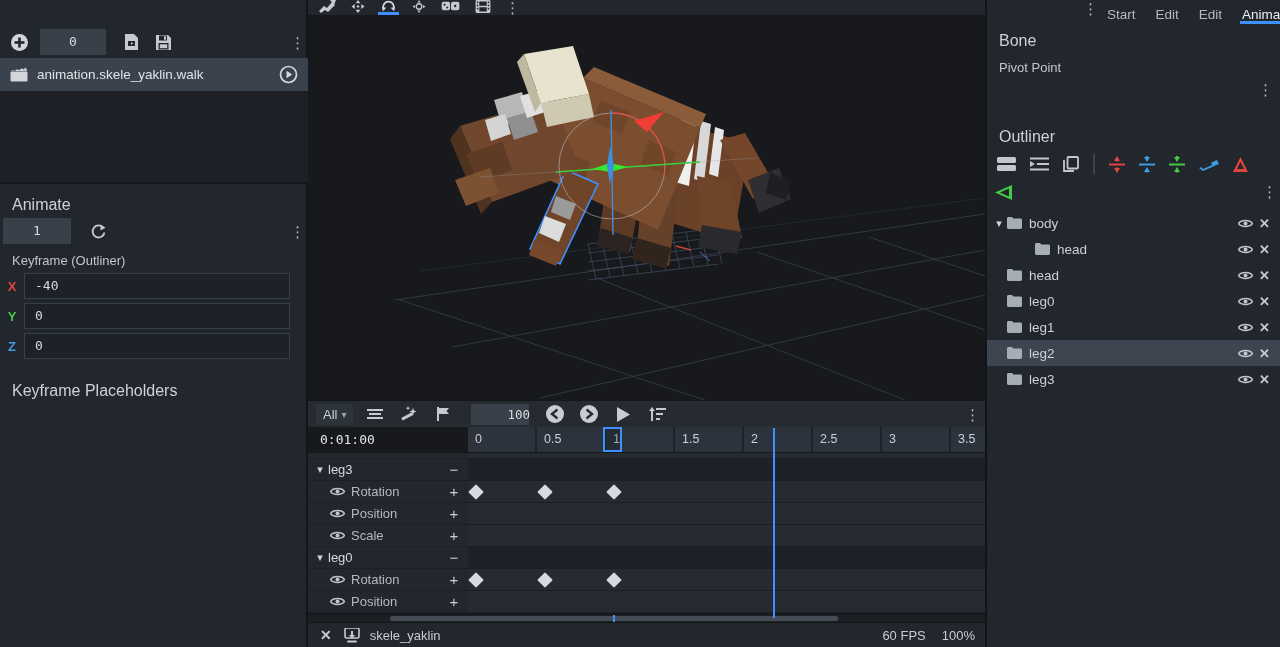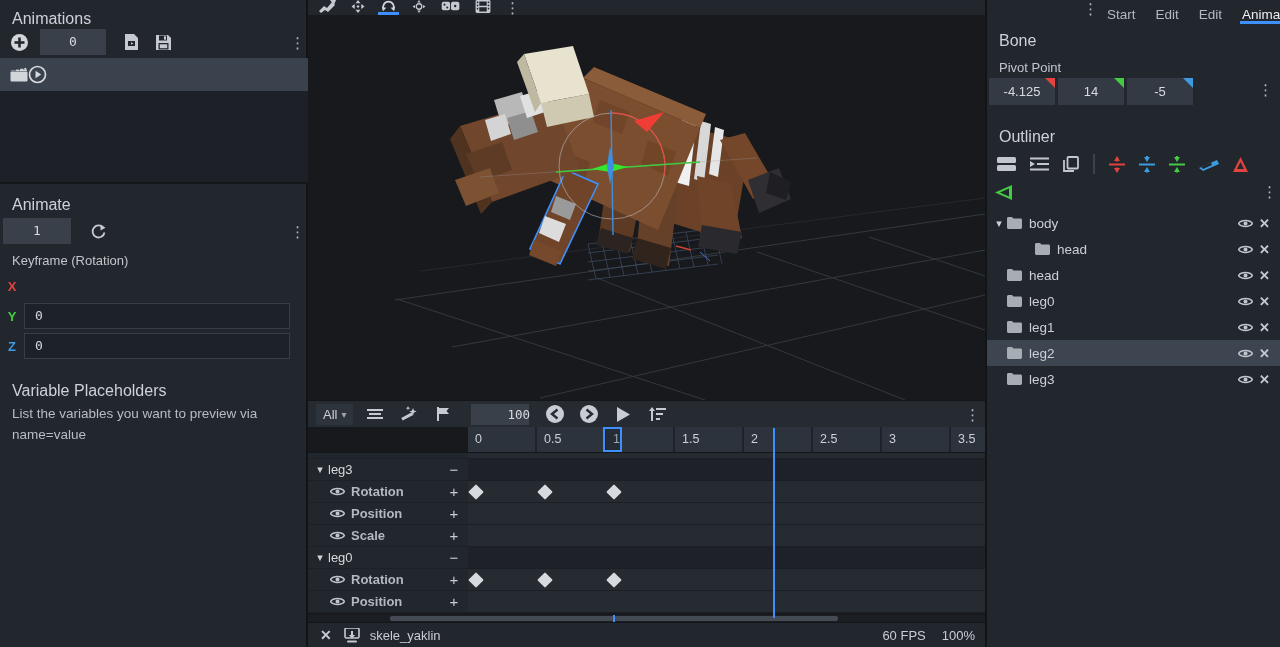--- a/index.html
+++ b/index.html
@@ -57,21 +57,21 @@
   .rcell span { padding-left:7px; }
   .ph-marker { position:absolute; left:-3px; top:0; width:19px; height:25px; border:2px solid #3e90ff; background:rgba(20,25,35,0.25); }
   .tl-tracks { position:absolute; left:0; top:453px; width:677px; height:160px; overflow:hidden; }
   .trow { position:relative; width:677px; height:22px; }
   .trow.clip { height:6px; }
   .t-side { position:absolute; left:0; top:0; width:160px; height:100%; background:#22262d; display:flex; align-items:center; border-bottom:1px solid #1d2127; }
   .t-lane { position:absolute; left:160px; top:0; right:0; height:100%; background:#262a31; border-bottom:1px solid #1b1e24; }
   .trow.group .t-lane { background:#1e2228; }
   .t-caret { width:16px; text-align:center; color:#cfd3d8; font-size:11px; margin-left:4px; }
   .t-glabel { color:#d6d9dd; font-size:13px; flex:1; }
-  .t-clabel { color:#b4b9c0; font-size:13px; flex:1; margin-left:6px;font-weight:bold; }
+  .t-clabel { color:#b4b9c0; font-size:13px; flex:1; margin-left:6px; }
   .t-eye { margin-left:22px; }
   .t-pm { width:20px; text-align:center; color:#c9ccd1; font-size:15px; margin-right:4px; cursor:pointer; }
   .kf-diamond { position:absolute; top:50%; width:11px; height:11px; background:#d7dade; transform:translate(-50%,-50%) rotate(45deg); border-radius:1px; cursor:pointer; }
   .playhead { position:absolute; left:465px; top:428px; width:2px; height:190px; background:#3e90ff; z-index:5; }
   .tl-hscroll { position:absolute; left:0; top:615px; width:677px; height:7px; background:#1b1e23; }
   .tl-hthumb { position:absolute; left:82px; top:1px; width:448px; height:5px; background:#454b55; border-radius:2px; }
   .tl-htick { position:absolute; left:305px; top:0; width:2px; height:7px; background:#3e90ff; }
 
   
   .statusbar { position:absolute; left:0; top:622px; width:677px; height:25px; background:#22262d; border-top:1px solid #14161a; display:flex; align-items:center; }
@@ -106,21 +106,20 @@
   .tr-label { margin-left:7px; font-size:13.5px; color:#ccd0d6; flex:1; }
   .tr-eye { margin-right:6px; cursor:pointer; }
   .tr-x { margin-right:12px; color:#c6cad0; font-size:13px; font-weight:bold; cursor:pointer; }
 </style>
 </head>
 <body>
 
 <div class="app">
 
   <div class="left-col">
-    <div class="panel-title">Animations</div>
 
     <div class="anim-toolbar">
       <span class="icon-btn" style="margin-left:6px">
         <svg width="19" height="19" viewBox="0 0 19 19">
             <circle cx="9.5" cy="9.5" r="8.5" fill="#d2d5da"></circle>
             <rect x="8.2" y="4.5" width="2.6" height="10" fill="#22262d"></rect>
             <rect x="4.5" y="8.2" width="10" height="2.6" fill="#22262d"></rect>
           </svg>
       </span>
       <div class="count-field mono">0</div>
@@ -144,20 +143,21 @@
     </div>
 
     <div class="anim-item">
       <span>
         <svg width="18" height="15" viewBox="0 0 18 15">
             <path d="M0,4 l16,-3.2 1,3.2 z" fill="#d2d5da"></path>
             <rect x="0.5" y="4.5" width="17" height="10" rx="1" fill="#d2d5da"></rect>
             <path d="M3,1.6 l2.4,2.2 M7.5,0.8 l2.4,2.2 M12,0.2 l2.4,2.2" stroke="#3a424d" stroke-width="1.2"></path>
           </svg>
       </span>
+      <span class="label">animation.skele_yaklin.walk</span>
       <span>
         <svg width="19" height="19" viewBox="0 0 19 19" fill="none">
             <circle cx="9.5" cy="9.5" r="8" stroke="#d6d9de" stroke-width="1.7"></circle>
             <polygon points="7.5,5.8 13.2,9.5 7.5,13.2" fill="#d6d9de"></polygon>
           </svg>
       </span>
     </div>
 
     <div class="anim-empty"></div>
 
@@ -165,36 +165,36 @@
     <div class="kf-toolbar">
       <div class="kf-index mono">1</div>
       <span class="icon-btn" style="margin-left:14px">
         <svg width="17" height="17" viewBox="0 0 17 17" fill="none">
             <path d="M13.5,5 A6,6 0 1 0 14.5,9.5" stroke="#c6c9cf" stroke-width="1.8"></path>
             <polygon points="10.5,1.5 15.5,4.8 10.5,7.6" fill="#c6c9cf"></polygon>
           </svg>
       </span>
       <span class="kebab" style="margin-left:auto;margin-right:4px">⋮</span>
     </div>
-    <div class="sub-label kf-sub">Keyframe (Rotation)</div>
+    <div class="sub-label kf-sub">Keyframe (Outliner)</div>
 
     <div class="axis-row" style="top:273px">
       <span class="axis-letter" style="color:#e2433e">X</span>
+      <div class="axis-field mono">-40</div>
     </div>
     <div class="axis-row" style="top:303px">
       <span class="axis-letter" style="color:#43cb43">Y</span>
       <div class="axis-field mono">0</div>
     </div>
     <div class="axis-row" style="top:333px">
       <span class="axis-letter" style="color:#3d9be0">Z</span>
       <div class="axis-field mono">0</div>
     </div>
 
-    <div class="panel-title var-title">Variable Placeholders</div>
-    <div class="var-hint">List the variables you want to preview via name=value</div>
+    <div class="panel-title var-title">Keyframe Placeholders</div>
   </div>
 
   <div class="center-col">
 
     <div class="vp-toolbar">
       <span class="vp-tool">
         <svg width="18" height="13" viewBox="0 0 18 13" fill="#c6cad0">
             <path d="M1,11 l5,-5 3,2 5,-6 3,3 -7,7 -3,-2 -4,3z"></path>
             <polygon points="12,0 18,0 16,5"></polygon>
           </svg>
@@ -380,20 +380,21 @@
             <rect x="2" y="4" width="2" height="10"></rect>
             <rect x="7" y="1" width="10" height="2"></rect>
             <rect x="7" y="6" width="7" height="2"></rect>
             <rect x="7" y="11" width="4" height="2"></rect>
           </svg>
       </span>
       <span class="kebab" style="margin-left:auto;margin-right:6px">⋮</span>
     </div>
 
     <div class="tl-ruler">
+      <div class="tl-time mono">0:01:00</div>
       <div class="rcells">
           <div class="rcell"><span>0</span></div>
           <div class="rcell"><span>0.5</span></div>
           <div class="rcell"><span>1</span><div class="ph-marker"></div></div>
           <div class="rcell"><span>1.5</span></div>
           <div class="rcell"><span>2</span></div>
           <div class="rcell"><span>2.5</span></div>
           <div class="rcell"><span>3</span></div>
           <div class="rcell"><span>3.5</span></div>
         </div>
@@ -529,34 +530,20 @@
       <span class="kebab" style="margin-left:96px">⋮</span>
       <span class="mode-tab">Start</span>
       <span class="mode-tab">Edit</span>
       <span class="mode-tab">Edit</span>
       <span class="mode-tab active">Animate</span>
     </div>
 
     <div class="panel-title bone-title">Bone</div>
     <div class="sub-label pivot-label">Pivot Point</div>
 
-    <div class="pivot-row">
-      <div class="pivot-field">
-        <span>-4.125</span>
-        <span class="corner" style="border-top:10px solid #e2433e"></span>
-      </div>
-      <div class="pivot-field">
-        <span>14</span>
-        <span class="corner" style="border-top:10px solid #43cb43"></span>
-      </div>
-      <div class="pivot-field">
-        <span>-5</span>
-        <span class="corner" style="border-top:10px solid #3d9be0"></span>
-      </div>
-    </div>
     <span class="kebab bone-kebab">⋮</span>
 
     <div class="panel-title outl-title">Outliner</div>
 
     <div class="outl-toolbar">
       <div class="row1">
         <span style="margin-left:6px">
           <svg width="19" height="14" viewBox="0 0 19 14" fill="#c3c7cd">
               <rect x="0" y="0" width="19" height="6" rx="1.5"></rect>
               <rect x="0" y="8" width="19" height="6" rx="1.5"></rect>

